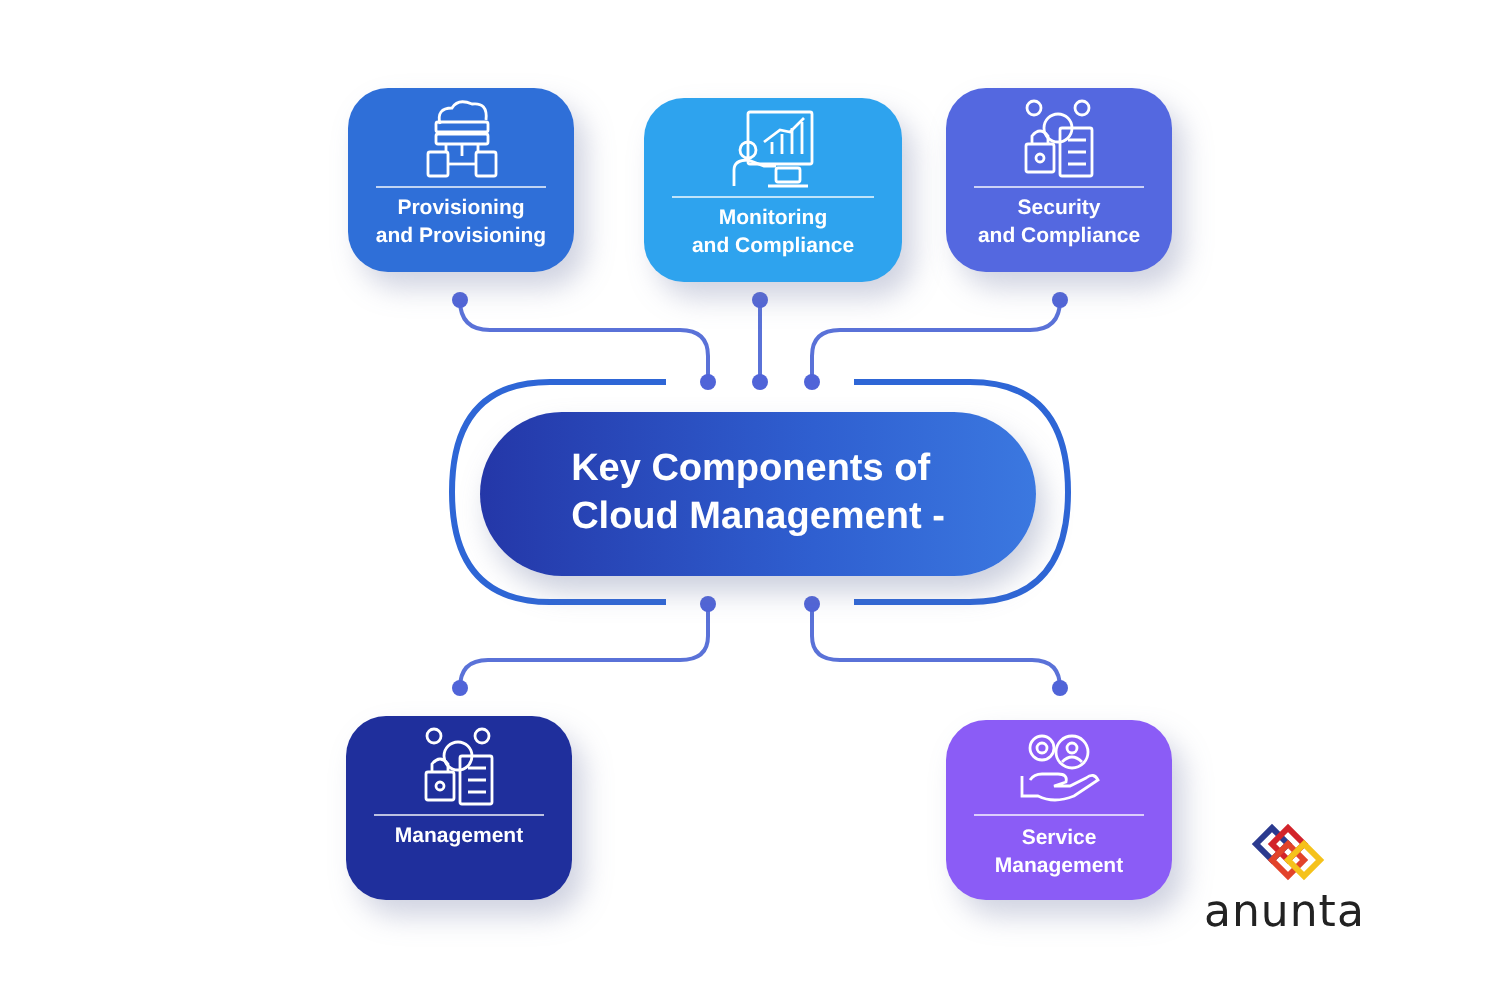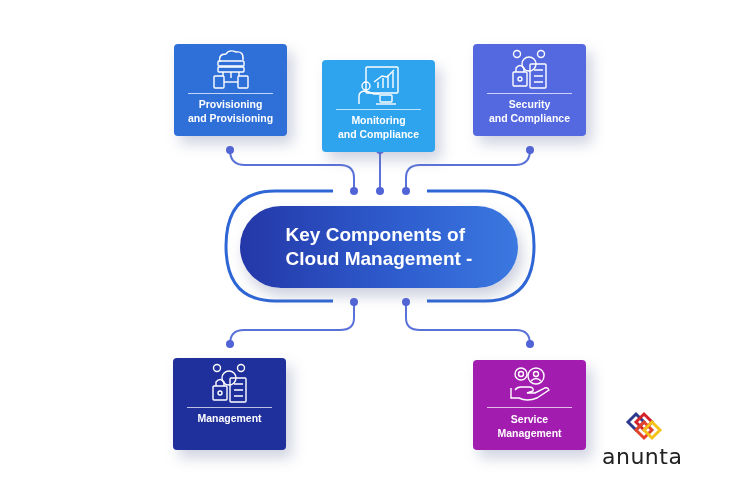--- a/index.html
+++ b/index.html
@@ -1,18 +1,18 @@
 <!DOCTYPE html>
 <html><head>
 <meta charset="utf-8">
 <style>
   html, body { margin:0; padding:0; background:#ffffff; }
   body { width:746px; height:492px; position:relative; overflow:hidden; font-family:"Liberation Sans", sans-serif; }
   .card {
-    position:absolute; border-radius:4px; color:#fff; text-align:center;
+    position:absolute; border-radius:20px; color:#fff; text-align:center;
     box-shadow: 6px 8px 14px rgba(120,130,170,0.35);
   }
   .card .icon { position:absolute; left:50%; transform:translateX(-50%); }
   .card .rule { position:absolute; left:14px; right:14px; height:1px; background:rgba(255,255,255,0.7); }
   .card .label { position:absolute; left:0; right:0; font-weight:bold; font-size:10.5px; line-height:14px; }
   .pill {
     position:absolute; left:240px; top:206px; width:278px; height:82px; border-radius:41px;
     background:linear-gradient(90deg,#2437a8 0%,#2f5fd0 60%,#3b78e0 100%);
     box-shadow: 4px 8px 14px rgba(110,120,160,0.35);
     color:#fff; display:flex; align-items:center; justify-content:center; text-align:left;
@@ -77,21 +77,21 @@
       <path d="M16 34 L30 34"></path>
     </g>
   </svg>
   <div class="rule" style="top:49px;"></div>
   <div class="label" style="top:53px;">
     <div>Provisioning</div>
     <div>and Provisioning</div>
   </div>
 </div>
 
-<div class="card" style="left:322px;top:60px;width:113px;height:92px;background:#2ea3ee;">
+<div class="card" style="left:322px;top:49px;width:113px;height:92px;background:#2ea3ee;padding-left:16px;">
   <svg class="icon" width="46" height="42" viewBox="0 0 46 42" style="top:4px;">
     <g fill="none" stroke="#fff" stroke-width="1.4">
       <rect x="10" y="3" width="32" height="26" rx="1"></rect>
       <path d="M22 24 L22 18 M27 24 L27 14 M32 24 L32 11 M37 24 L37 8"></path>
       <path d="M18 18 L26 12 L31 13 L38 6"></path>
       <circle cx="10" cy="22" r="4"></circle>
       <path d="M3 40 L3 32 Q3 27 10 27 L18 30 L24 30"></path>
       <rect x="24" y="31" width="12" height="7" rx="1"></rect>
       <path d="M20 40 L40 40"></path>
     </g>
@@ -135,21 +135,21 @@
       <rect x="23" y="16" width="16" height="24" rx="1"></rect>
       <path d="M27 22 L36 22 M27 28 L36 28 M27 34 L36 34"></path>
     </g>
   </svg>
   <div class="rule" style="top:49px;"></div>
   <div class="label" style="top:53px;">
     <div>Management</div>
   </div>
 </div>
 
-<div class="card" style="left:473px;top:360px;width:113px;height:90px;background:#a21caf;">
+<div class="card" style="left:473px;top:360px;width:113px;height:90px;background:#8b5cf6;">
   <svg class="icon" width="46" height="40" viewBox="0 0 46 40" style="top:4px;">
     <g fill="none" stroke="#fff" stroke-width="1.4">
       <circle cx="14" cy="10" r="6"></circle>
       <circle cx="14" cy="10" r="2.5"></circle>
       <circle cx="29" cy="12" r="8"></circle>
       <circle cx="29" cy="10" r="2.5"></circle>
       <path d="M24 17 Q29 12 34 17"></path>
       <path d="M4 24 L4 34 L12 34 Q20 38 30 34 L42 26 Q40 22 36 25 L28 29 L20 29 L26 27 Q27 23 22 23 L14 23 Q10 23 8 26"></path>
     </g>
   </svg>

